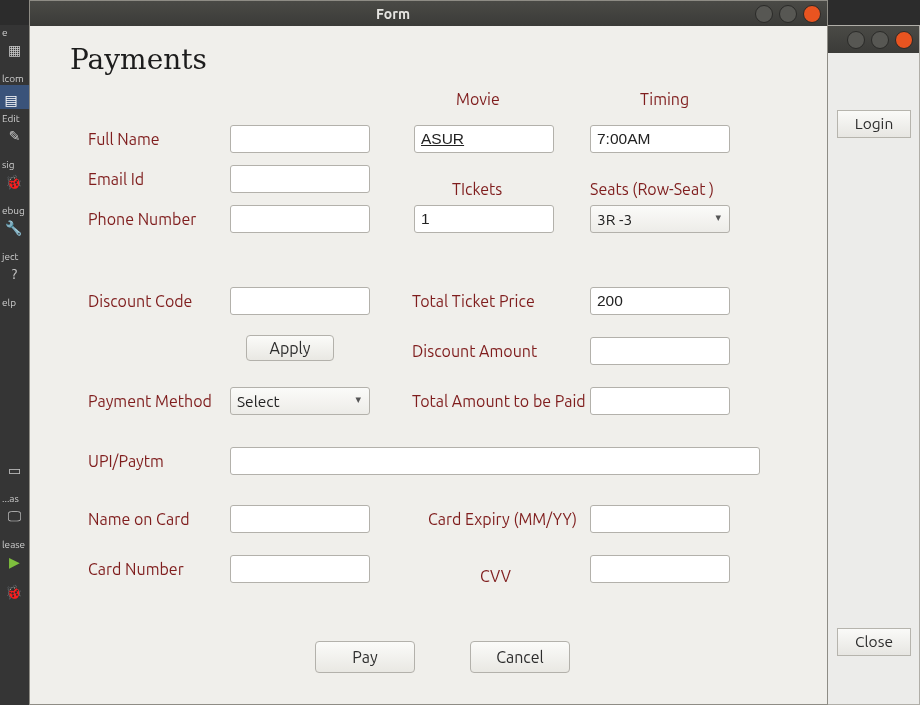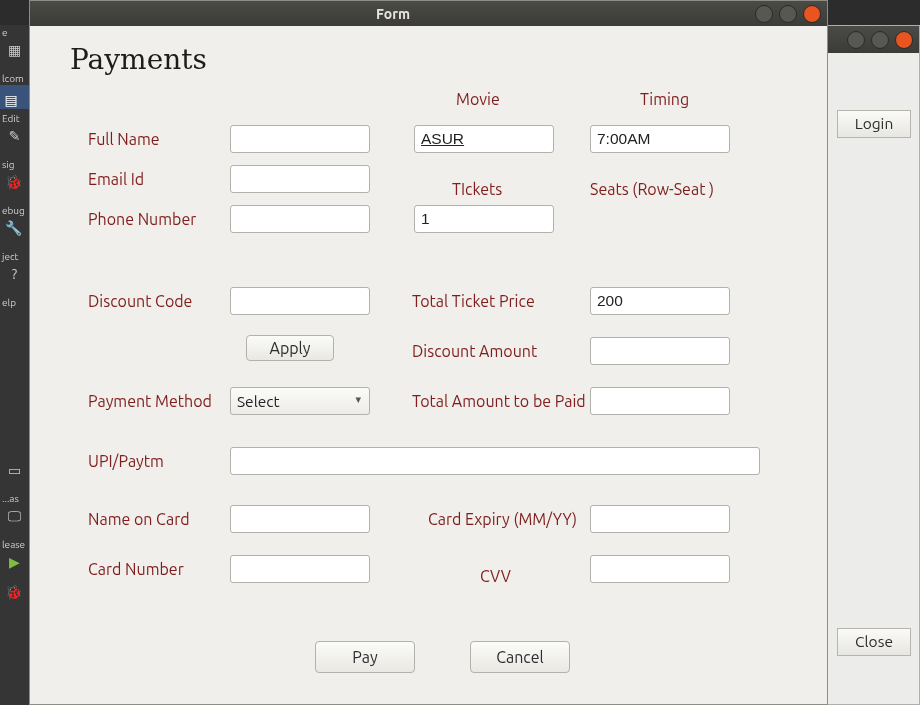--- a/index.html
+++ b/index.html
@@ -266,20 +266,23 @@
     <span>Select</span>
   </div>
 
   <input class="txt" style="left: 200px; top: 446px; width: 530px;" value="">
   <input class="txt" style="left: 200px; top: 504px; width: 140px;" value="">
   <input class="txt" style="left: 200px; top: 554px; width: 140px;" value="">
 
   <input class="txt" style="left: 384px; top: 124px; width: 140px; text-decoration: underline;" value="ASUR">
   <input class="txt" style="left: 560px; top: 124px; width: 140px;" value="7:00AM">
   <input class="txt" style="left: 384px; top: 204px; width: 140px;" value="1">
+  <div class="combo" style="left:560px; top:204px; width:140px;">
+    <span>3R -3</span>
+  </div>
 
   <input class="txt" style="left: 560px; top: 286px; width: 140px;" value="200">
   <input class="txt" style="left: 560px; top: 336px; width: 140px;" value="">
   <input class="txt" style="left: 560px; top: 386px; width: 140px;" value="">
 
   <input class="txt" style="left: 560px; top: 504px; width: 140px;" value="">
   <input class="txt" style="left: 560px; top: 554px; width: 140px;" value="">
 
   <div class="btn" style="left:285px; top:640px; width:100px; height:32px; line-height:30px;">Pay</div>
   <div class="btn" style="left:440px; top:640px; width:100px; height:32px; line-height:30px;">Cancel</div>

